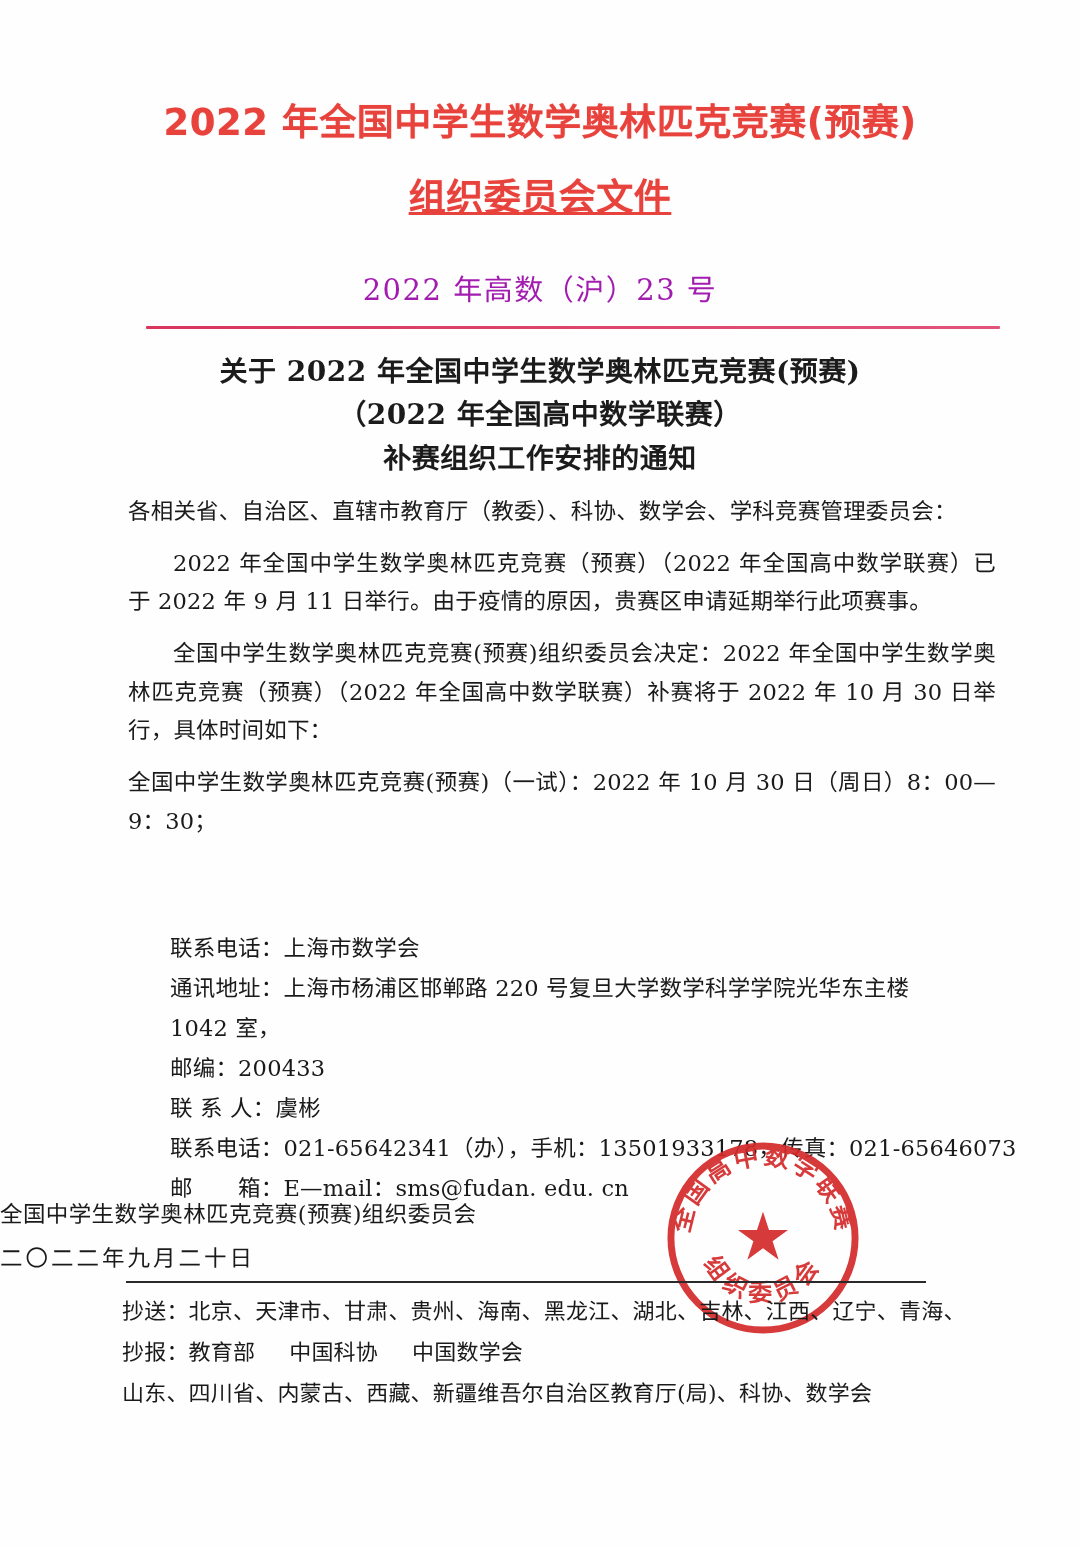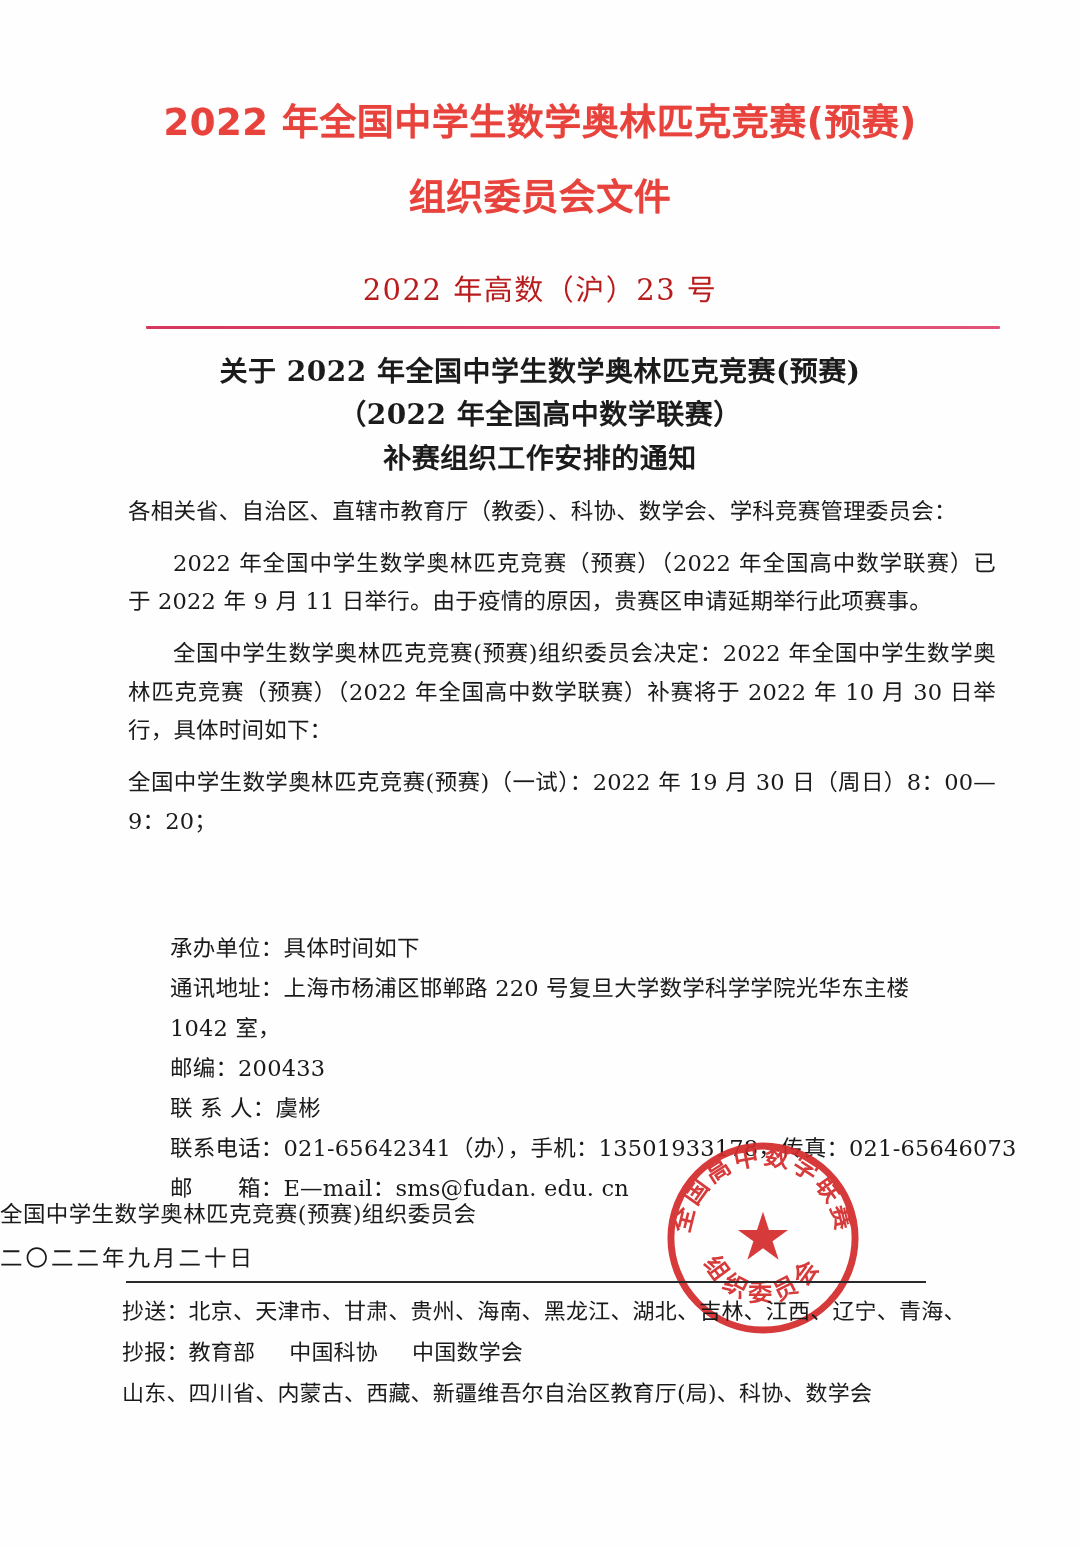--- a/index.html
+++ b/index.html
@@ -33,28 +33,29 @@
     color: #e8423c;
     font-family: "DejaVu Sans", "Liberation Sans", sans-serif;
     font-weight: bold;
     font-size: 37px;
     letter-spacing: 0.5px;
     line-height: 1.0;
     text-shadow: 0 0 1px rgba(232,66,60,0.45);
   }
   .letterhead-line.second {
     margin-top: 38px;
+    text-decoration: underline;
   }
   .doc-number {
     position: absolute;
     top: 266px;
     left: 0;
     width: 1080px;
     text-align: center;
-    color: #b91c1c;
+    color: #a21caf;
     font-family: "DejaVu Serif", "Liberation Serif", serif;
     font-size: 29px;
     letter-spacing: 1.5px;
   }
 
   .red-rule {
     position: absolute;
     top: 326px;
     left: 146px;
     width: 854px;
@@ -197,25 +198,25 @@
   <div class="doc-title">
     <div>关于 2022 年全国中学生数学奥林匹克竞赛(预赛)</div>
     <div>（2022 年全国高中数学联赛）</div>
     <div>补赛组织工作安排的通知</div>
   </div>
 
   <div class="body-block">
     <div class="para">各相关省、自治区、直辖市教育厅（教委）、科协、数学会、学科竞赛管理委员会：</div>
     <div class="para indent">2022 年全国中学生数学奥林匹克竞赛（预赛）（2022 年全国高中数学联赛）已于 2022 年 9 月 11 日举行。由于疫情的原因，贵赛区申请延期举行此项赛事。</div>
     <div class="para indent">全国中学生数学奥林匹克竞赛(预赛)组织委员会决定：2022 年全国中学生数学奥林匹克竞赛（预赛）（2022 年全国高中数学联赛）补赛将于 2022 年 10 月 30 日举行，具体时间如下：</div>
-    <div class="para gap-after">全国中学生数学奥林匹克竞赛(预赛)（一试）：2022 年 19 月 30 日（周日）8：00—9：20；</div>
+    <div class="para gap-after">全国中学生数学奥林匹克竞赛(预赛)（一试）：2022 年 10 月 30 日（周日）8：00—9：30；</div>
   </div>
 
   <div class="contact-block">
-    <div class="contact-line">承办单位：具体时间如下</div>
+    <div class="contact-line">联系电话：上海市数学会</div>
     <div class="contact-line wrapline">通讯地址：上海市杨浦区邯郸路 220 号复旦大学数学科学学院光华东主楼 1042 室，</div>
     <div class="contact-line">邮编：200433</div>
     <div class="contact-line">联 系 人：虞彬</div>
     <div class="contact-line">联系电话：021-65642341（办），手机：13501933178，传真：021-65646073</div>
     <div class="contact-line">邮　　箱：E—mail：sms@fudan. edu. cn</div>
   </div>
 
   <div class="signature">
     <div class="sign-org">全国中学生数学奥林匹克竞赛(预赛)组织委员会</div>
     <div class="sign-date">二〇二二年九月二十日</div>

